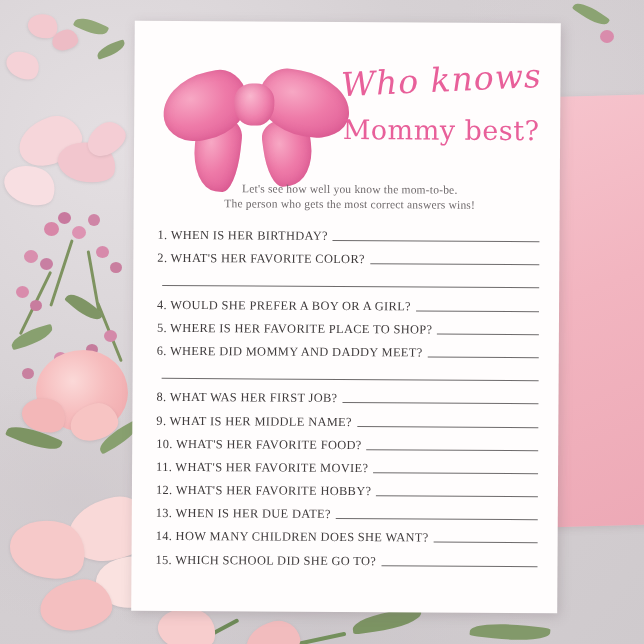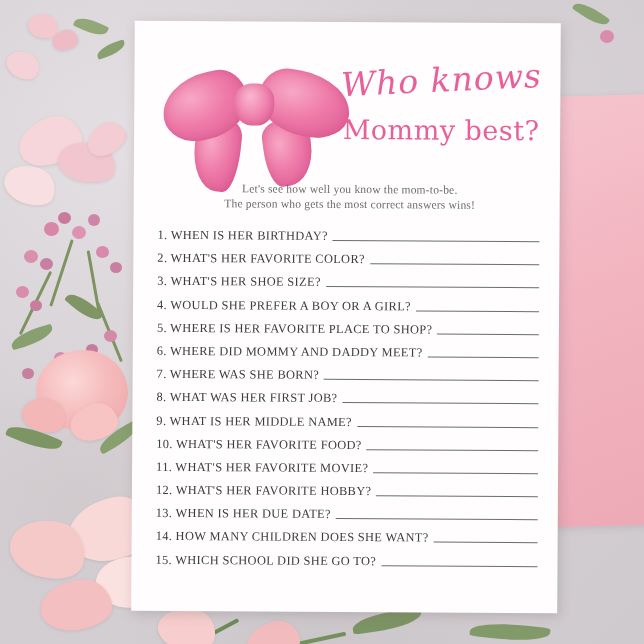--- a/index.html
+++ b/index.html
@@ -276,37 +276,35 @@
       <div class="questions">
         <div class="q-row">
           <span class="q-text">1. WHEN IS HER BIRTHDAY?</span>
           <span class="q-line"></span>
         </div>
         <div class="q-row">
           <span class="q-text">2. WHAT'S HER FAVORITE COLOR?</span>
           <span class="q-line"></span>
         </div>
         <div class="q-row">
-          <span class="q-text">3. WHAT'S HER SHOE SIZE?</span>
           <span class="q-line"></span>
         </div>
         <div class="q-row">
           <span class="q-text">4. WOULD SHE PREFER A BOY OR A GIRL?</span>
           <span class="q-line"></span>
         </div>
         <div class="q-row">
           <span class="q-text">5. WHERE IS HER FAVORITE PLACE TO SHOP?</span>
           <span class="q-line"></span>
         </div>
         <div class="q-row">
           <span class="q-text">6. WHERE DID MOMMY AND DADDY MEET?</span>
           <span class="q-line"></span>
         </div>
         <div class="q-row">
-          <span class="q-text">7. WHERE WAS SHE BORN?</span>
           <span class="q-line"></span>
         </div>
         <div class="q-row">
           <span class="q-text">8. WHAT WAS HER FIRST JOB?</span>
           <span class="q-line"></span>
         </div>
         <div class="q-row">
           <span class="q-text">9. WHAT IS HER MIDDLE NAME?</span>
           <span class="q-line"></span>
         </div>

